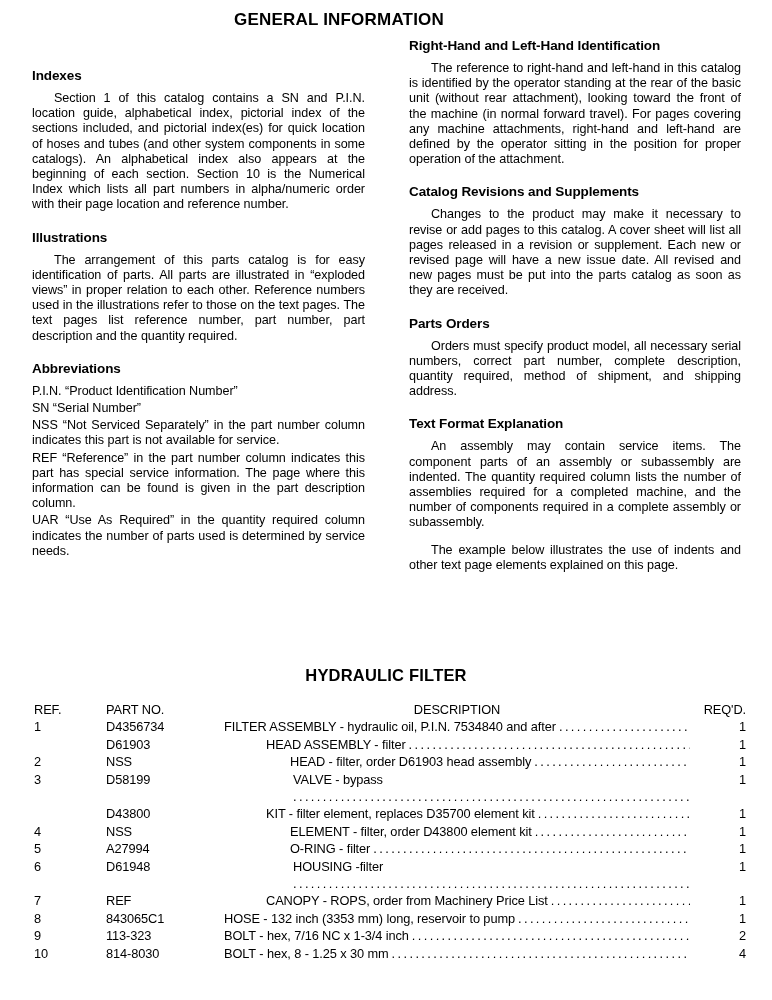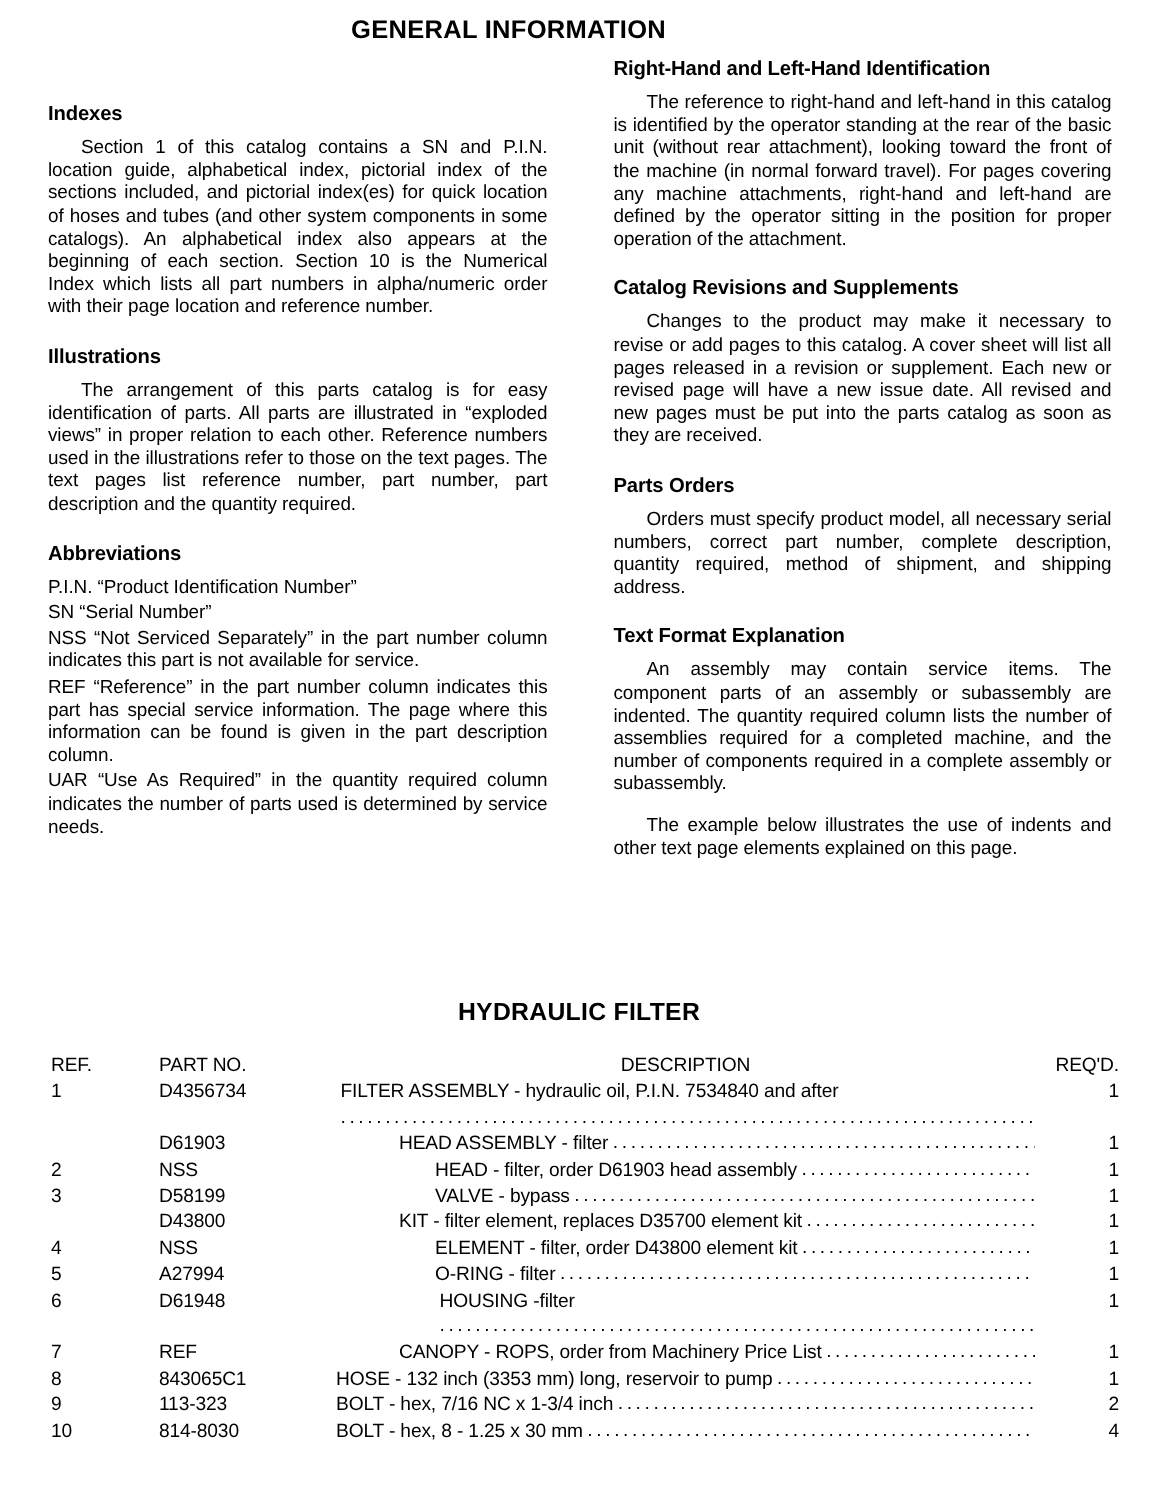--- a/index.html
+++ b/index.html
@@ -223,21 +223,21 @@
           <th class="h-part">PART NO.</th>
           <th class="h-desc">DESCRIPTION</th>
           <th class="h-req">REQ'D.</th>
         </tr>
       </thead>
       <tbody id="parts-body">
           <tr>
             <td class="d-ref">1</td>
             <td class="d-part">D4356734</td>
             <td class="d-desc">
-              <div class="desc-inner" style="padding-left: 0px; flex-direction: column;">
+              <div class="desc-inner" style="padding-left: 0px;">
                 <span class="desc-text">FILTER ASSEMBLY - hydraulic oil, P.I.N. 7534840 and after</span>
                 <span class="leader">.........................................................................................</span>
               </div>
             </td>
             <td class="d-req">1</td>
           </tr>
           <tr>
             <td class="d-ref"></td>
             <td class="d-part">D61903</td>
             <td class="d-desc">
@@ -256,21 +256,21 @@
                 <span class="desc-text">HEAD - filter, order D61903 head assembly</span>
                 <span class="leader">.........................................................................................</span>
               </div>
             </td>
             <td class="d-req">1</td>
           </tr>
           <tr>
             <td class="d-ref">3</td>
             <td class="d-part">D58199</td>
             <td class="d-desc">
-              <div class="desc-inner" style="padding-left: 66px;">
+              <div class="desc-inner" style="padding-left: 66px; flex-direction: column;">
                 <span class="desc-text">VALVE - bypass</span>
                 <span class="leader">.........................................................................................</span>
               </div>
             </td>
             <td class="d-req">1</td>
           </tr>
           <tr>
             <td class="d-ref"></td>
             <td class="d-part">D43800</td>
             <td class="d-desc">

